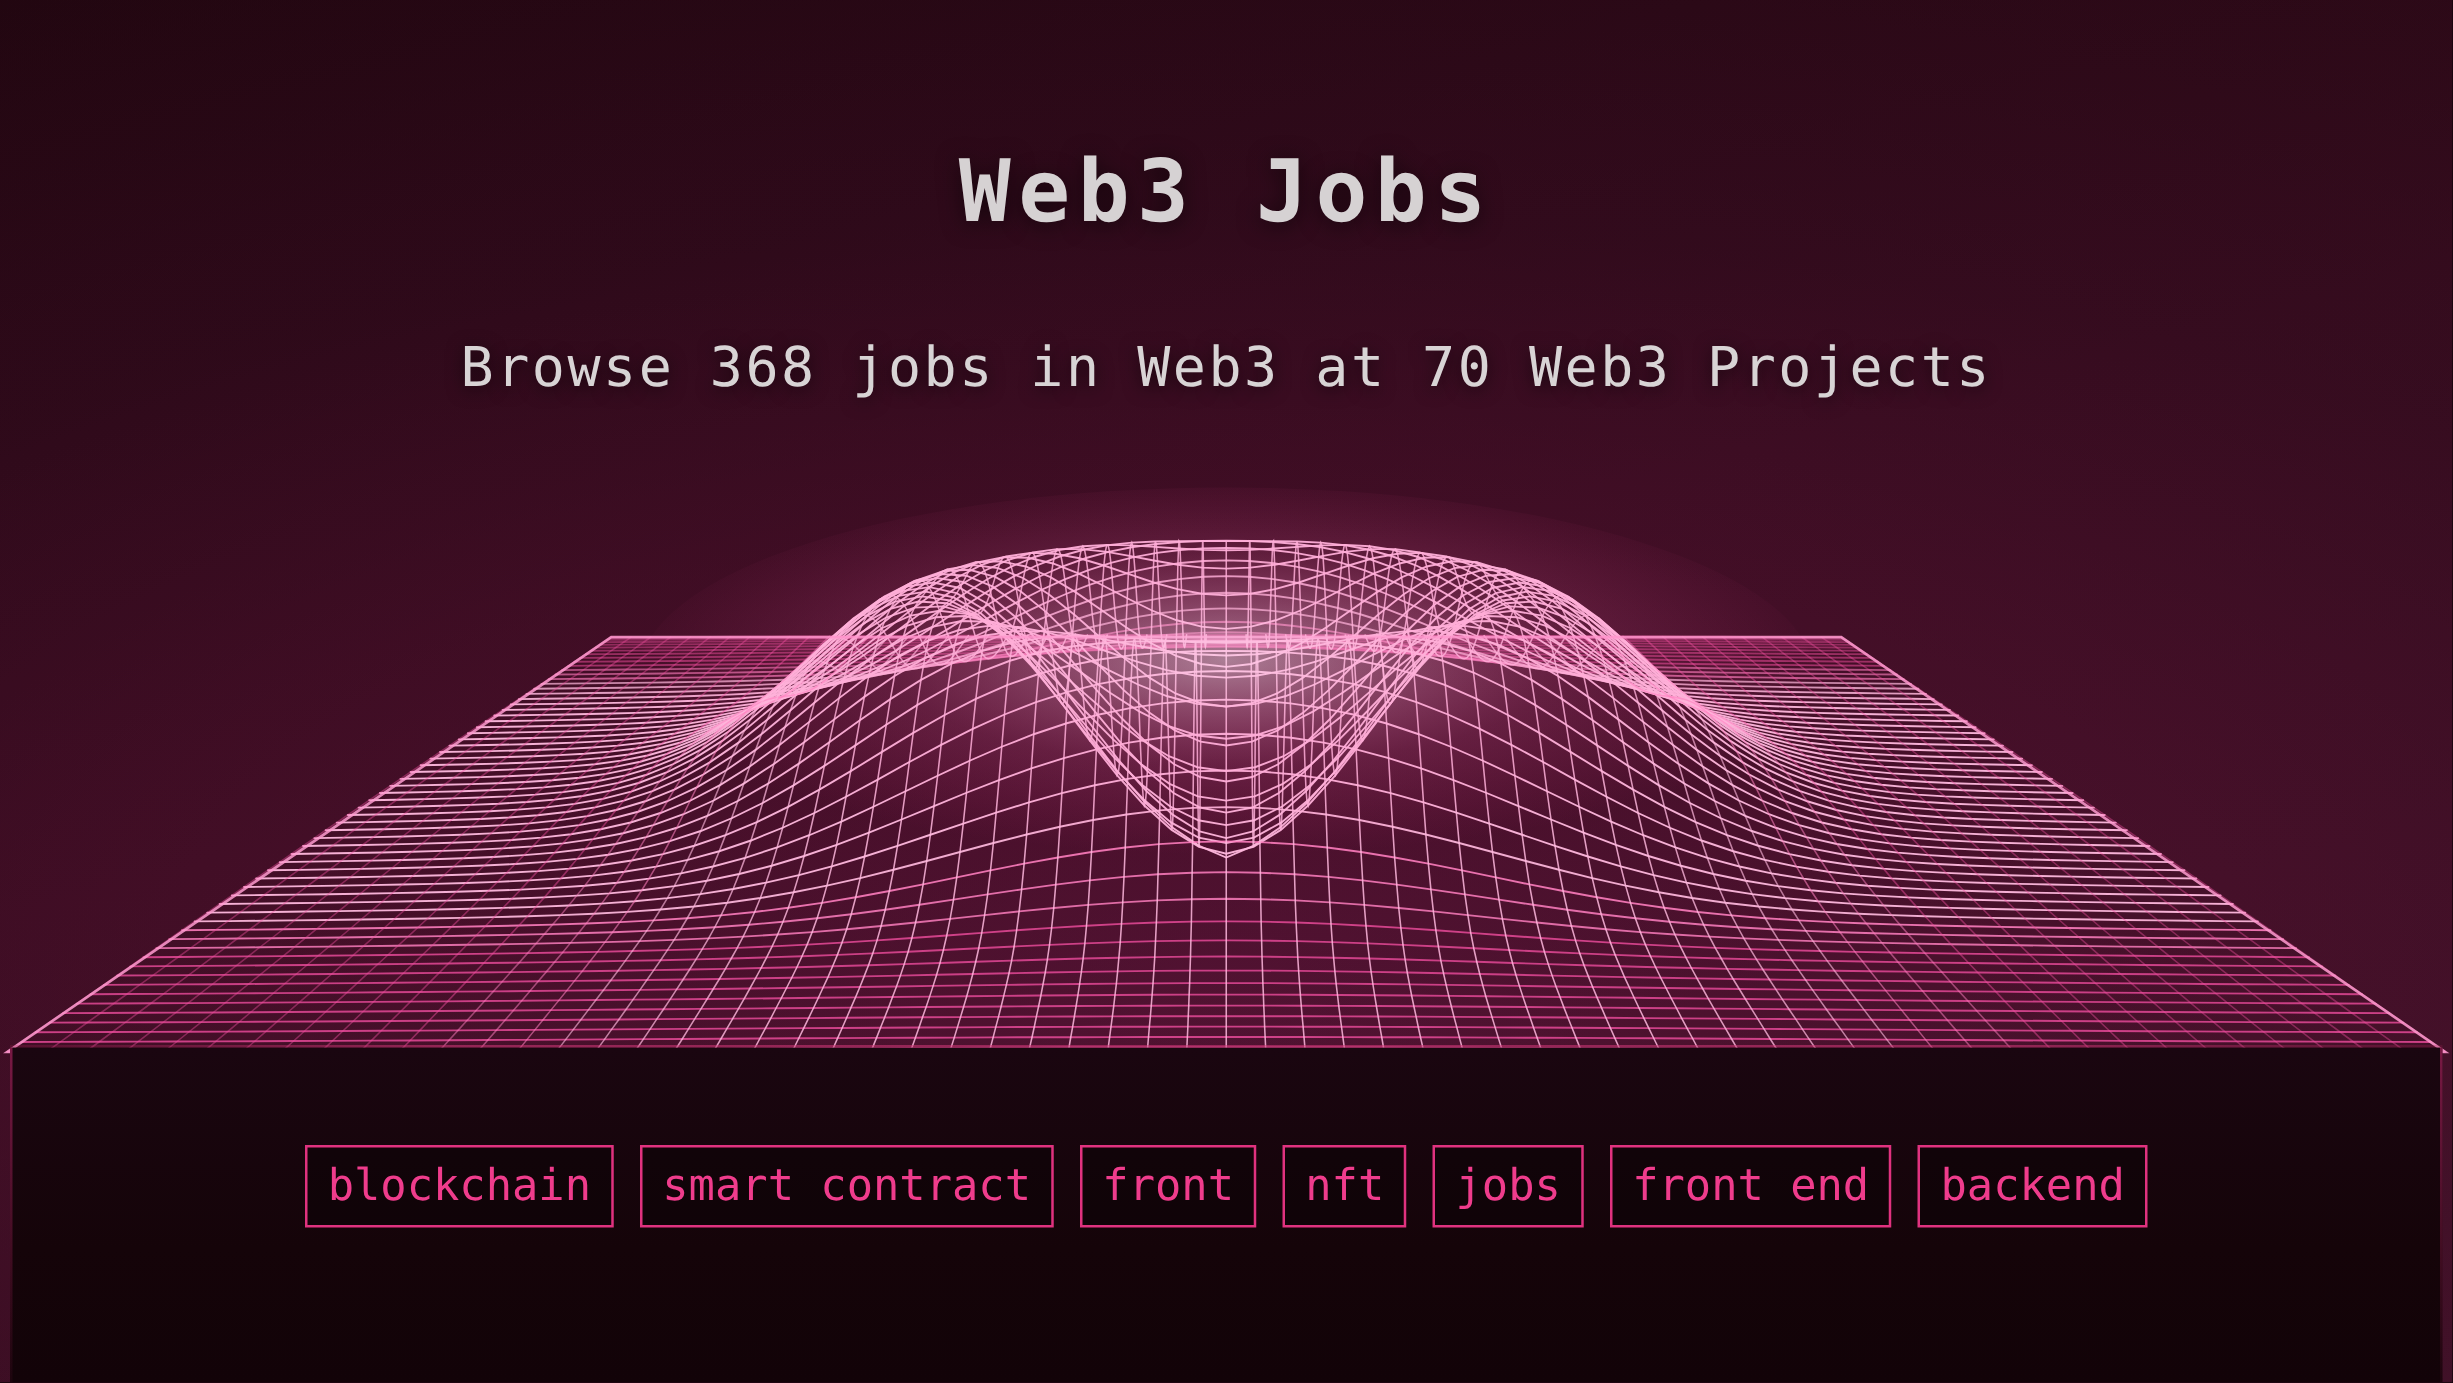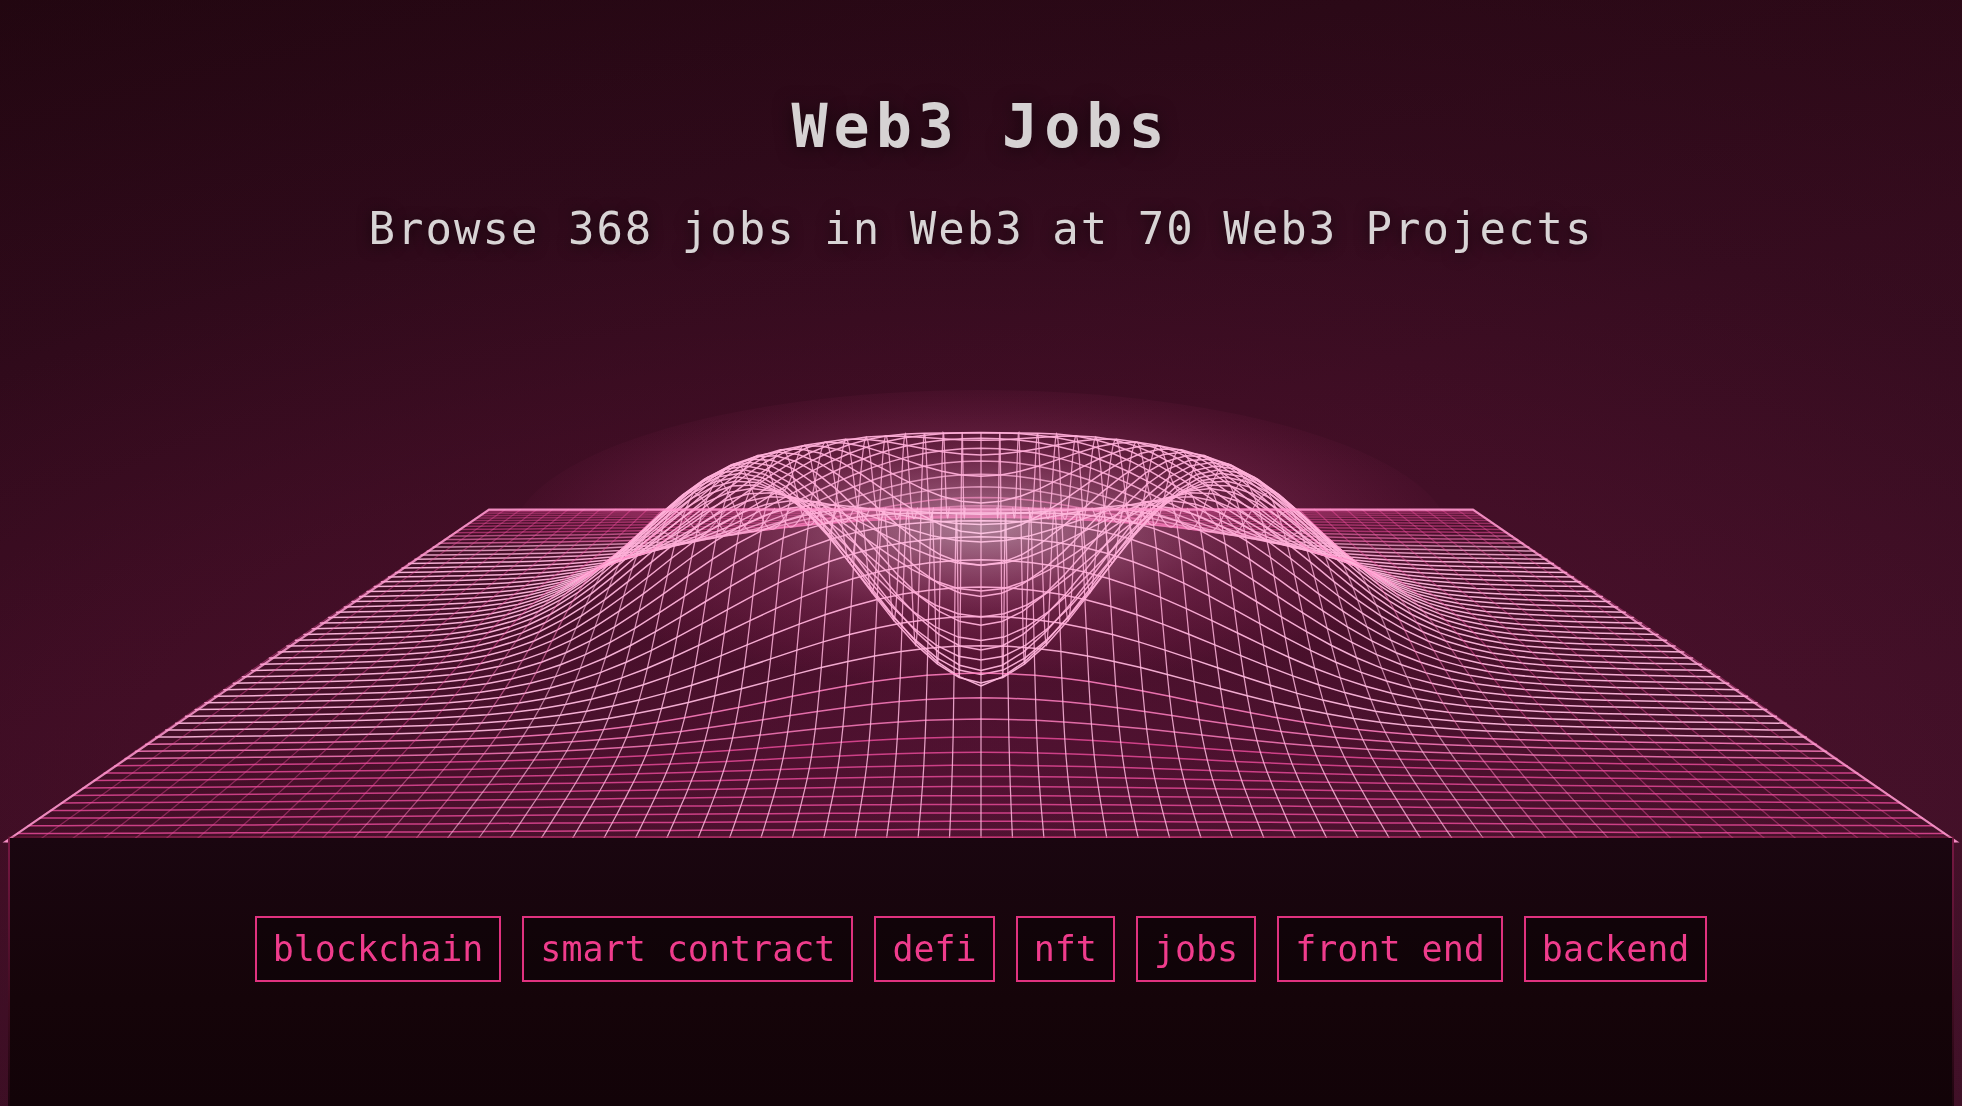--- a/index.html
+++ b/index.html
@@ -52,32 +52,32 @@
   }
 
   
   .hero {
     position:absolute;
     left:0; top:0; width:1962px;
     text-align:center;
     z-index:6;
   }
   .title {
-    margin-top:96px;
+    margin-top:120px;
     font-family:"DejaVu Sans Mono", monospace;
     font-weight:700;
-    font-size:60px;
+    font-size:69px;
     letter-spacing:6px;
     color:#d6d2d3;
     line-height:1.0;
     text-shadow:0 2px 18px rgba(0,0,0,.55);
     white-space:pre;
   }
   .subtitle {
-    margin-top:47px;
+    margin-top:80px;
     font-family:"DejaVu Sans Mono", monospace;
     font-weight:400;
     font-size:44px;
     letter-spacing:2px;
     color:#d8d4d5;
     text-shadow:0 2px 14px rgba(0,0,0,.6);
     white-space:pre;
   }
 
   
@@ -277,21 +277,21 @@
 
   <div class="hero">
     <div class="title">Web3 Jobs</div>
     <div class="subtitle">Browse 368 jobs in Web3 at 70 Web3 Projects</div>
   </div>
 
   <div id="tags">
     <div class="tag-row" id="tag-row-1">
         <div class="tag">blockchain</div>
         <div class="tag">smart contract</div>
-        <div class="tag">defi</div>
+        <div class="tag">front</div>
         <div class="tag">nft</div>
         <div class="tag">jobs</div>
         <div class="tag">front end</div>
         <div class="tag">backend</div>
       </div>
   </div>
 
 </div>
 
 </body></html>

